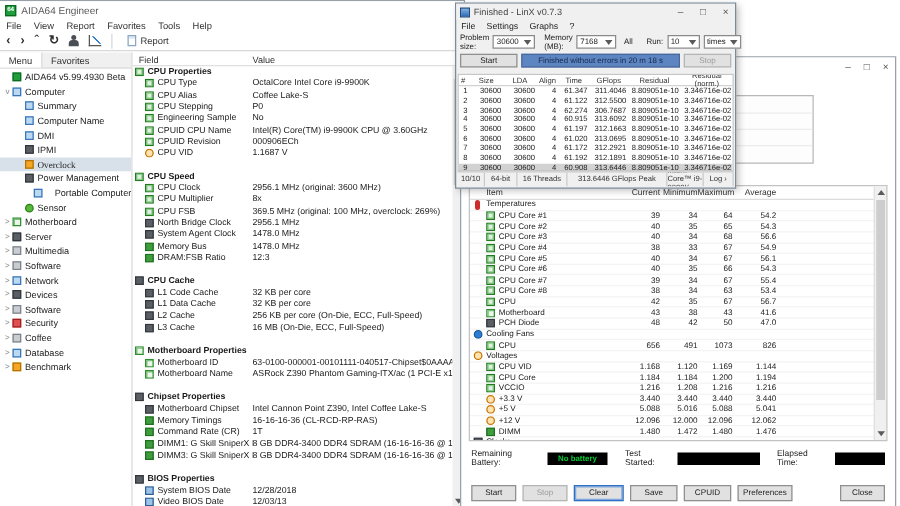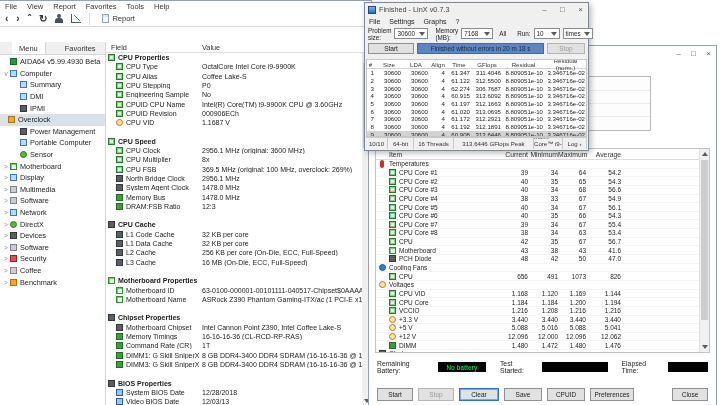--- a/index.html
+++ b/index.html
@@ -46,21 +46,21 @@
   .person-glyph { width:8px; height:10px; position:relative; }
   .person-glyph:before { content:""; position:absolute; left:2px; top:0; width:4px; height:4px; border-radius:50%; background:#4a4f55; }
   .person-glyph:after { content:""; position:absolute; left:0; top:4px; width:8px; height:5px; border-radius:3px 3px 0 0; background:#4a4f55; }
   .chart-glyph { width:10px; height:9px; border-left:1px solid #555; border-bottom:1px solid #555; position:relative; }
   .chart-glyph:after { content:""; position:absolute; left:1px; bottom:1px; width:8px; height:6px;
      background:linear-gradient(45deg, transparent 44%, #2d7dd2 44%, #2d7dd2 56%, transparent 56%); }
 
   .aida-body { position:absolute; top:41px; bottom:0; left:0; right:0; display:flex; }
   .aida-side { width:106px; flex:none; border-right:1px solid #d5d5d5; display:flex; flex-direction:column; }
   .side-tabs { height:13px; display:flex; font-size:7.5px; color:#333; background:#f0f0f0; border-bottom:1px solid #d5d5d5; flex:none; }
-  .side-tab { padding:1px 7px 0; display:flex; align-items:center;margin-left:12px; }
+  .side-tab { padding:1px 7px 0; display:flex; align-items:center; }
   .side-tab.active { background:#fff; border-right:1px solid #d5d5d5; }
   .tree { flex:1; overflow:hidden; padding-top:1px; background:#fff; }
   .tree-item { height:11.6px; display:flex; align-items:center; font-size:7.3px; color:#222; white-space:nowrap; overflow:hidden; }
   .tree-item.selected { background:#d8e1ea; }
   .tree-chev { width:8px; flex:none; font-size:6.5px; color:#8a8a8a; text-align:center; }
 
   .aida-main { flex:1; position:relative; overflow:hidden; }
   .aida-cols { height:11px; display:flex; align-items:center; font-size:7.3px; color:#333; border-bottom:1px solid #e0e0e0; }
   .aida-cols .c1 { width:96px; padding-left:5px; }
   .aida-rows { position:absolute; top:11px; left:0; right:9px; bottom:0; overflow:hidden; }
@@ -115,20 +115,24 @@
   .blackbox { height:10px; background:#000; color:#00cc33; font-size:6.3px; font-weight:bold; display:flex; align-items:center; justify-content:center; flex:none; }
   .stab-btns { position:absolute; left:8px; right:8px; top:341px; height:14px; display:flex; align-items:center; gap:5px; }
   .stab-btns .btn { height:13px; }
   .btn.focused { border:1px solid #2f6fc4; box-shadow: inset 0 0 0 1px #7da7dd; }
   .spacer { flex:1; }
 </style>
 </head>
 <body>
 
 <div class="win" id="aida">
+  <div class="aida-titlebar">
+    <span class="aida-app-icon">64</span>
+    <span class="aida-title">AIDA64 Engineer</span>
+  </div>
   <div class="aida-menubar" id="aida-menu">
       <span>File</span>
       <span>View</span>
       <span>Report</span>
       <span>Favorites</span>
       <span>Tools</span>
       <span>Help</span>
     </div>
   <div class="aida-toolbar">
     <span class="tb-glyph">‹</span>
@@ -161,96 +165,101 @@
             <span>Computer</span>
           </div>
           <div class="tree-item" style="padding-left: 12px;">
             <span class="tree-chev"></span>
             <span class="ti ic-blue"></span>
             <span>Summary</span>
           </div>
           <div class="tree-item" style="padding-left: 12px;">
             <span class="tree-chev"></span>
             <span class="ti ic-blue"></span>
+            <span>Computer Name</span>
+          </div>
+          <div class="tree-item" style="padding-left: 12px;">
+            <span class="tree-chev"></span>
+            <span class="ti ic-blue"></span>
             <span>DMI</span>
           </div>
           <div class="tree-item" style="padding-left: 12px;">
             <span class="tree-chev"></span>
             <span class="ti ic-dark"></span>
             <span>IPMI</span>
           </div>
-          <div class="tree-item selected" style="">
+          <div class="tree-item selected" style="padding-left: 12px; font-family: Liberation Serif, serif;">
             <span class="tree-chev"></span>
             <span class="ti ic-orange"></span>
             <span>Overclock</span>
           </div>
           <div class="tree-item" style="padding-left: 12px;">
             <span class="tree-chev"></span>
             <span class="ti ic-dark"></span>
             <span>Power Management</span>
           </div>
-          <div class="tree-item" style="padding-left: 12px;">
+          <div class="tree-item" style="padding-left: 12px; justify-content: space-between;">
             <span class="tree-chev"></span>
             <span class="ti ic-blue"></span>
             <span>Portable Computer</span>
           </div>
           <div class="tree-item" style="padding-left: 12px;">
             <span class="tree-chev"></span>
             <span class="ti ic-grn-rnd"></span>
             <span>Sensor</span>
           </div>
           <div class="tree-item" style="padding-left: 2px;">
             <span class="tree-chev">&gt;</span>
             <span class="ti ic-board"></span>
             <span>Motherboard</span>
           </div>
           <div class="tree-item" style="padding-left: 2px;">
             <span class="tree-chev">&gt;</span>
-            <span class="ti ic-blue"></span>
-            <span>Display</span>
+            <span class="ti ic-dark"></span>
+            <span>Server</span>
           </div>
           <div class="tree-item" style="padding-left: 2px;">
             <span class="tree-chev">&gt;</span>
             <span class="ti ic-gray"></span>
             <span>Multimedia</span>
           </div>
           <div class="tree-item" style="padding-left: 2px;">
             <span class="tree-chev">&gt;</span>
             <span class="ti ic-gray"></span>
             <span>Software</span>
           </div>
           <div class="tree-item" style="padding-left: 2px;">
             <span class="tree-chev">&gt;</span>
             <span class="ti ic-blue"></span>
             <span>Network</span>
           </div>
           <div class="tree-item" style="padding-left: 2px;">
             <span class="tree-chev">&gt;</span>
-            <span class="ti ic-grn-rnd"></span>
-            <span>DirectX</span>
-          </div>
-          <div class="tree-item" style="padding-left: 2px;">
-            <span class="tree-chev">&gt;</span>
             <span class="ti ic-dark"></span>
             <span>Devices</span>
           </div>
           <div class="tree-item" style="padding-left: 2px;">
             <span class="tree-chev">&gt;</span>
             <span class="ti ic-gray"></span>
             <span>Software</span>
           </div>
           <div class="tree-item" style="padding-left: 2px;">
             <span class="tree-chev">&gt;</span>
             <span class="ti ic-red"></span>
             <span>Security</span>
           </div>
           <div class="tree-item" style="padding-left: 2px;">
             <span class="tree-chev">&gt;</span>
             <span class="ti ic-gray"></span>
             <span>Coffee</span>
+          </div>
+          <div class="tree-item" style="padding-left: 2px;">
+            <span class="tree-chev">&gt;</span>
+            <span class="ti ic-blue"></span>
+            <span>Database</span>
           </div>
           <div class="tree-item" style="padding-left: 2px;">
             <span class="tree-chev">&gt;</span>
             <span class="ti ic-orange"></span>
             <span>Benchmark</span>
           </div>
         </div>
     </div>
     <div class="aida-main">
       <div class="aida-cols">

